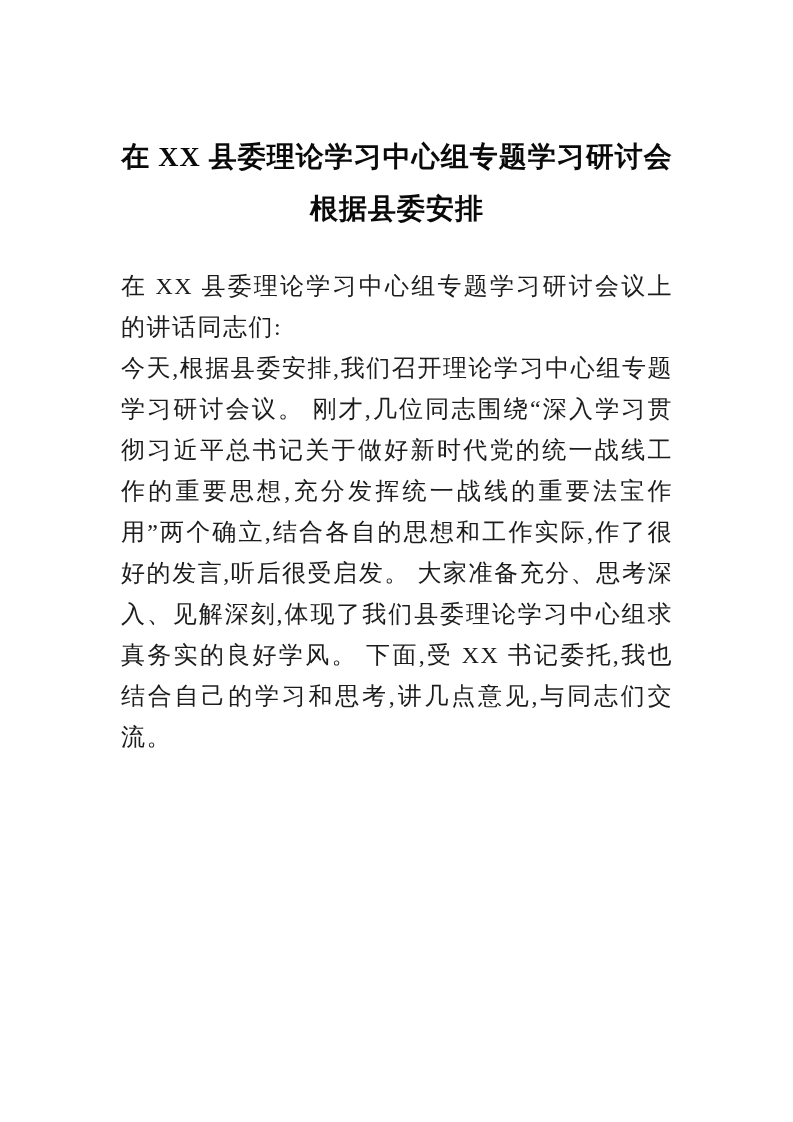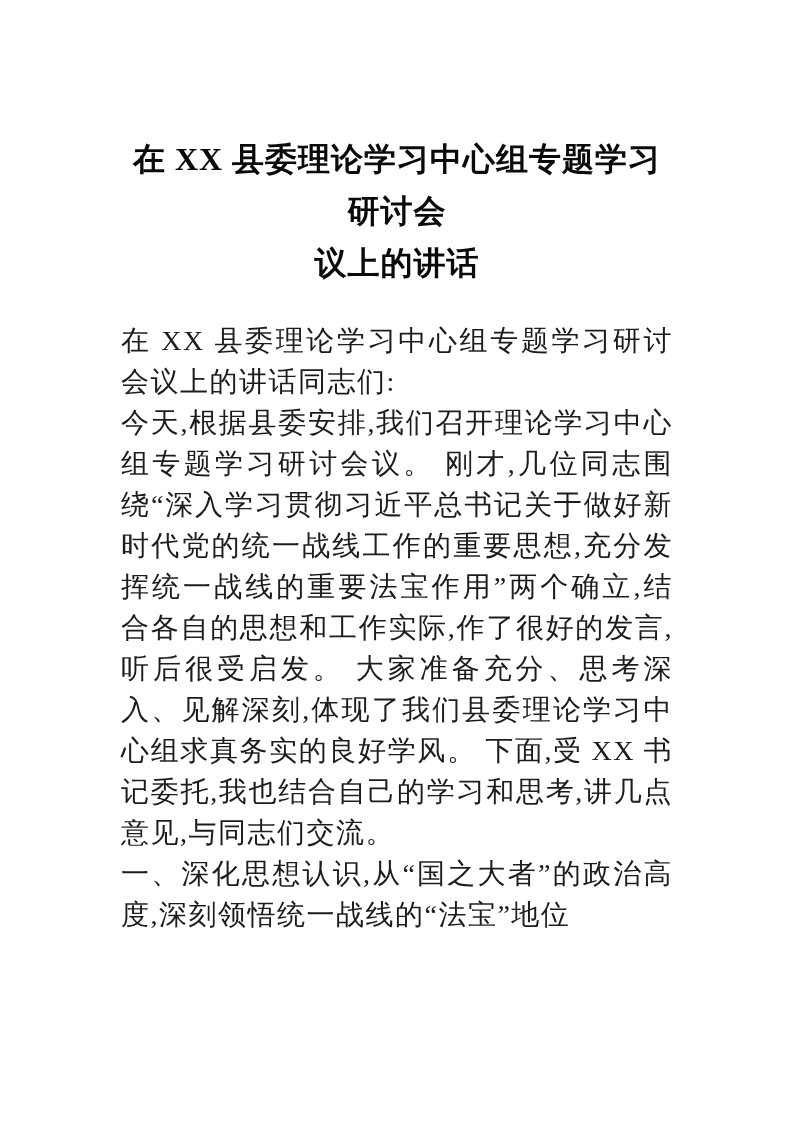--- a/index.html
+++ b/index.html
@@ -13,51 +13,50 @@
       height: 1122px;
       margin: 0 auto;
       background: #ffffff;
       box-sizing: border-box;
       padding: 112px 120px 0 121px;
       overflow: hidden;
       font-family: "Liberation Serif", "DejaVu Serif", serif;
       color: #000000;
     }
     .doc-title {
-      font-size: 32px;
+      font-size: 28px;
       line-height: 52px;
       font-weight: bold;
       text-align: center;
       letter-spacing: 1px;
       color: #0a0a0a;
     }
     .doc-title .title-line {
       display: block;
     }
     .doc-body {
       margin-top: 31px;
-      font-size: 28px;
+      font-size: 24px;
       line-height: 41px;
       letter-spacing: 1.5px;
       text-align: justify;
       text-justify: inter-ideograph;
       color: #1c1c1c;
     }
     .doc-body p {
       margin: 0;
       padding: 0;
     }
   </style>
 </head>
 <body>
 
 <div class="page">
   <h1 class="doc-title">
     <span class="title-line">在 XX 县委理论学习中心组专题学习研讨会</span>
-    <span class="title-line">议上的讲话</span>
+    <span class="title-line">根据县委安排</span>
   </h1>
 
   <div class="doc-body">
     <p>在 XX 县委理论学习中心组专题学习研讨会议上的讲话同志们:</p>
     <p>今天,根据县委安排,我们召开理论学习中心组专题学习研讨会议。 刚才,几位同志围绕“深入学习贯彻习近平总书记关于做好新时代党的统一战线工作的重要思想,充分发挥统一战线的重要法宝作用”两个确立,结合各自的思想和工作实际,作了很好的发言,听后很受启发。 大家准备充分、思考深入、见解深刻,体现了我们县委理论学习中心组求真务实的良好学风。 下面,受 XX 书记委托,我也结合自己的学习和思考,讲几点意见,与同志们交流。</p>
-    <p>一、深化思想认识,从“国之大者”的政治高度,深刻领悟统一战线的“法宝”地位</p>
   </div>
 </div>
 
 </body></html>

